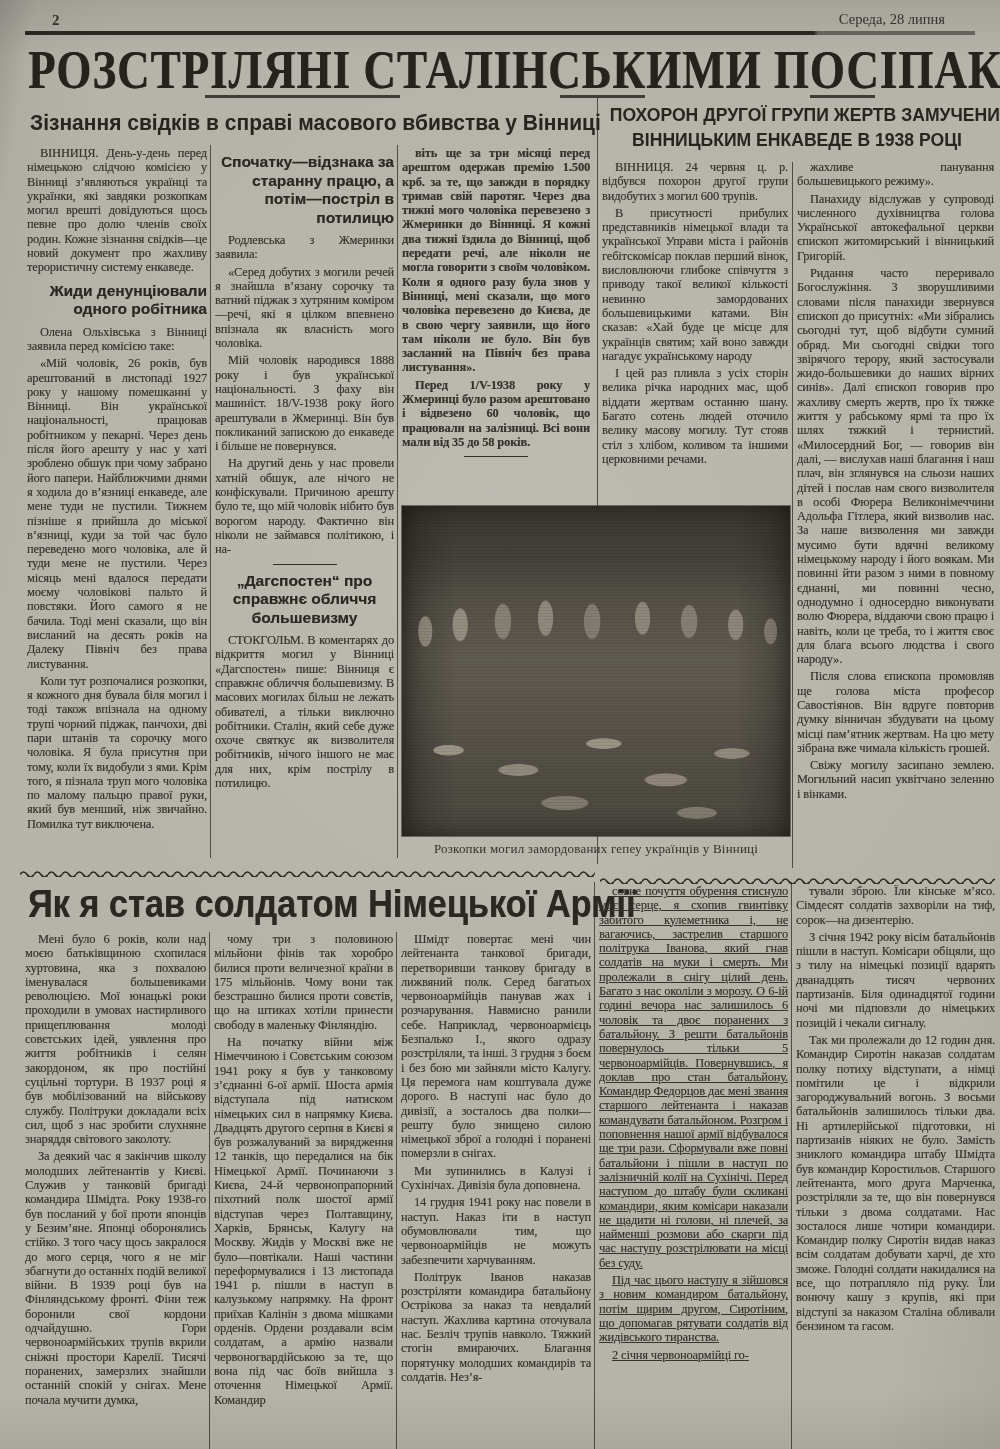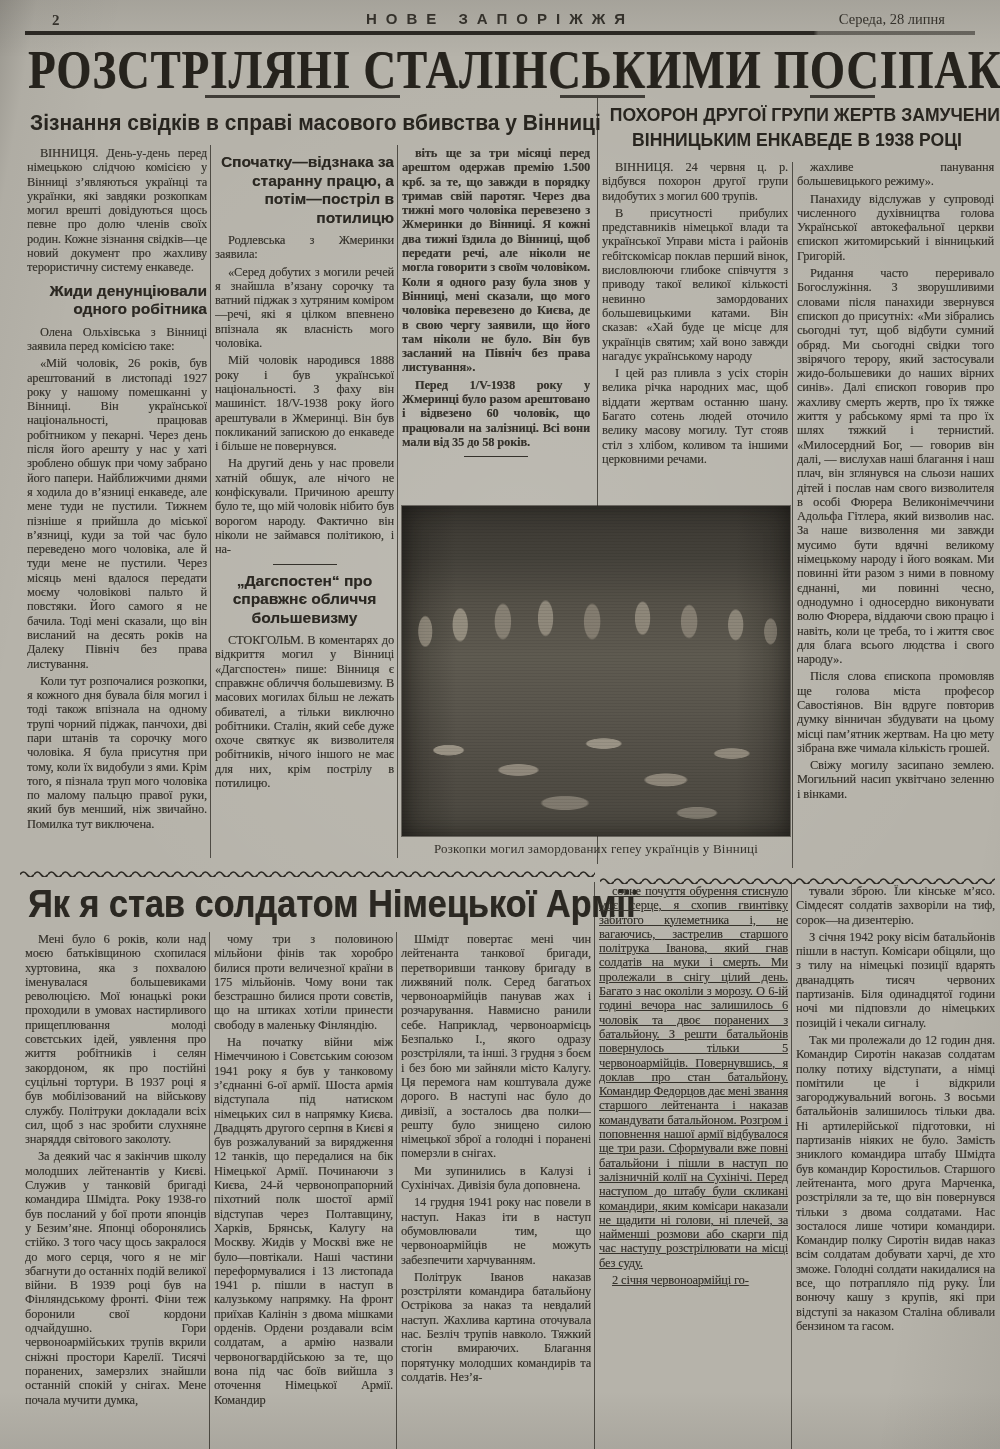--- a/index.html
+++ b/index.html
@@ -81,21 +81,20 @@
     mix-blend-mode:multiply;}
   .photo-caption{position:absolute;left:402px;top:841px;width:388px;text-align:center;
     font-size:13px;color:#34312b;letter-spacing:0.2px;}
 </style>
 </head>
 <body>
 
 <div class="page">
 
   <div class="hdr-pagenum">2</div>
-  <div class="hdr-masthead">НОВЕ ЗАПОРІЖЖЯ</div>
   <div class="hdr-date">Середа, 28 липня</div>
   <div class="rule-heavy"></div>
 
   <div class="main-headline">РОЗСТРІЛЯНІ СТАЛІНСЬКИМИ ПОСІПАКАМИ</div>
   <div class="short-rules"></div>
 
   <div class="vrule" style="left:210px;top:145px;height:713px;"></div>
   <div class="vrule" style="left:397px;top:145px;height:713px;"></div>
   <div class="vrule" style="left:597px;top:98px;height:766px;"></div>
   <div class="vrule" style="left:792px;top:162px;height:706px;"></div>
@@ -198,20 +197,21 @@
 
   <div class="col" style="left:401px;top:932px;width:190px;height:517px;">
     <p>Шмідт повертає мені чин лейтенанта танкової бригади, перетворивши танкову бригаду в лижвяний полк. Серед багатьох червоноармійців панував жах і розчарування. Навмисно ранили себе. Наприклад, червоноармієць Безпалько І., якого одразу розстріляли, та інші. 3 грудня з боєм і без бою ми зайняли місто Калугу. Ця перемога нам коштувала дуже дорого. В наступі нас було до дивізії, а зосталось два полки—решту було знищено силою німецької зброї а голодні і поранені померзли в снігах.</p>
     <p>Ми зупинились в Калузі і Сухінічах. Дивізія була доповнена.</p>
     <p>14 грудня 1941 року нас повели в наступ. Наказ іти в наступ обумовлювали тим, що червоноармійців не можуть забезпечити харчуванням.</p>
     <p>Політрук Іванов наказав розстріляти командира батальйону Острікова за наказ та невдалий наступ. Жахлива картина оточувала нас. Безліч трупів навколо. Тяжкий стогін вмираючих. Благання порятунку молодших командирів та солдатів. Незʼя-</p>
   </div>
 
   <div class="col" style="left:599px;top:884px;width:189px;height:555px;text-decoration:underline;">
     <p>совне почуття обурення стиснуло моє серце, я схопив гвинтівку забитого кулеметника і, не вагаючись, застрелив старшого політрука Іванова, який гнав солдатів на муки і смерть. Ми пролежали в снігу цілий день. Багато з нас околіли з морозу. О 6-ій годині вечора нас залишилось 6 чоловік та двоє поранених з батальйону. З решти батальйонів повернулось тільки 5 червоноармійців. Повернувшись, я доклав про стан батальйону. Командир Федорцов дає мені звання старшого лейтенанта і наказав командувати батальйоном. Розгром і поповнення нашої армії відбувалося ще три рази. Сформували вже повні батальйони і пішли в наступ по залізничній колії на Сухінічі. Перед наступом до штабу були скликані командири, яким комісари наказали не щадити ні голови, ні плечей, за найменші розмови або скарги під час наступу розстрілювати на місці без суду.</p>
+    <p>Під час цього наступу я зійшовся з новим командиром батальйону, потім щирим другом, Сиротіним, що допомагав рятувати солдатів від жидівського тиранства.</p>
     <p>2 січня червоноармійці го-</p>
   </div>
 
   <div class="col" style="left:796px;top:884px;width:199px;height:565px;">
     <p>тували зброю. Їли кінське м’ясо. Сімдесят солдатів захворіли на тиф, сорок—на дизентерію.</p>
     <p>З січня 1942 року вісім батальйонів пішли в наступ. Комісари обіцяли, що з тилу на німецькі позиції вдарять дванадцять тисяч червоних партизанів. Біля одинадцятої години ночі ми підповзли до німецьких позицій і чекали сигналу.</p>
     <p>Так ми пролежали до 12 годин дня. Командир Сиротін наказав солдатам полку потиху відступати, а німці помітили це і відкрили загороджувальний вогонь. З восьми батальйонів залишилось тільки два. Ні артилерійської підготовки, ні партизанів ніяких не було. Замість зниклого командира штабу Шмідта був командир Коростильов. Старшого лейтенанта, мого друга Марченка, розстріляли за те, що він повернувся тільки з двома солдатами. Нас зосталося лише чотири командири. Командир полку Сиротін видав наказ всім солдатам добувати харчі, де хто зможе. Голодні солдати накидалися на все, що потрапляло під руку. Їли вонючу кашу з крупів, які при відступі за наказом Сталіна обливали бензином та гасом.</p>
   </div>
 
 </div>

